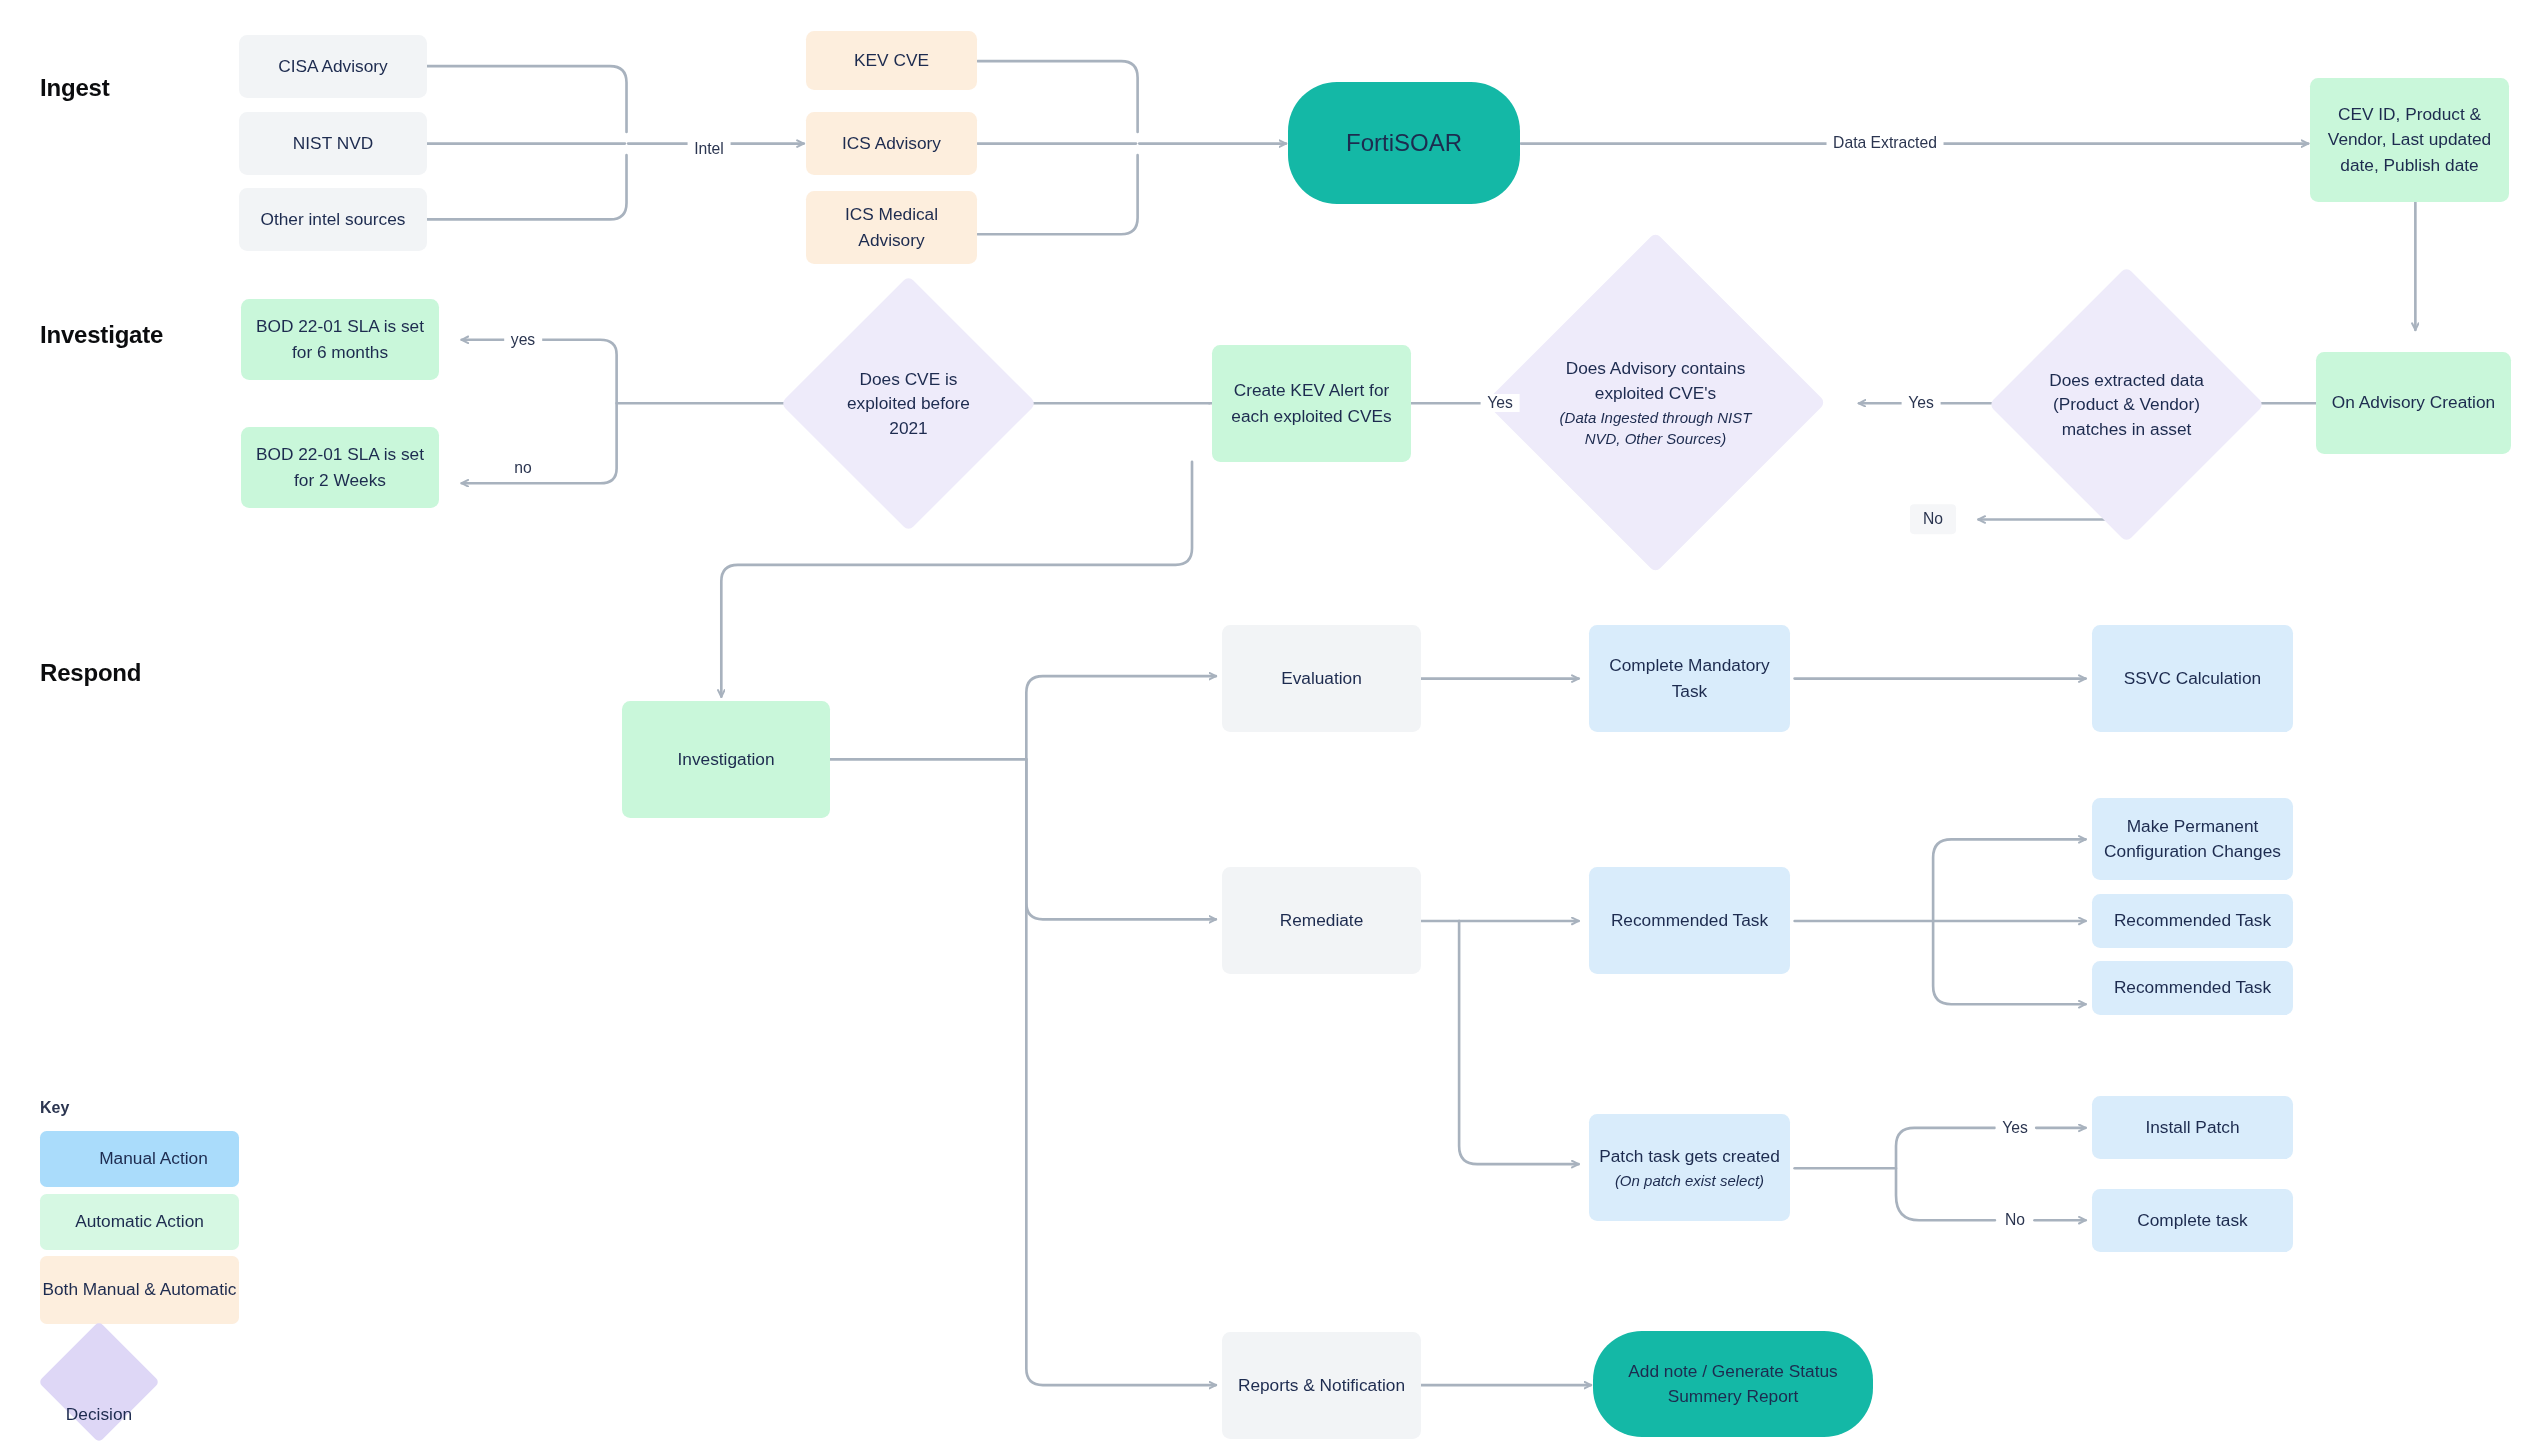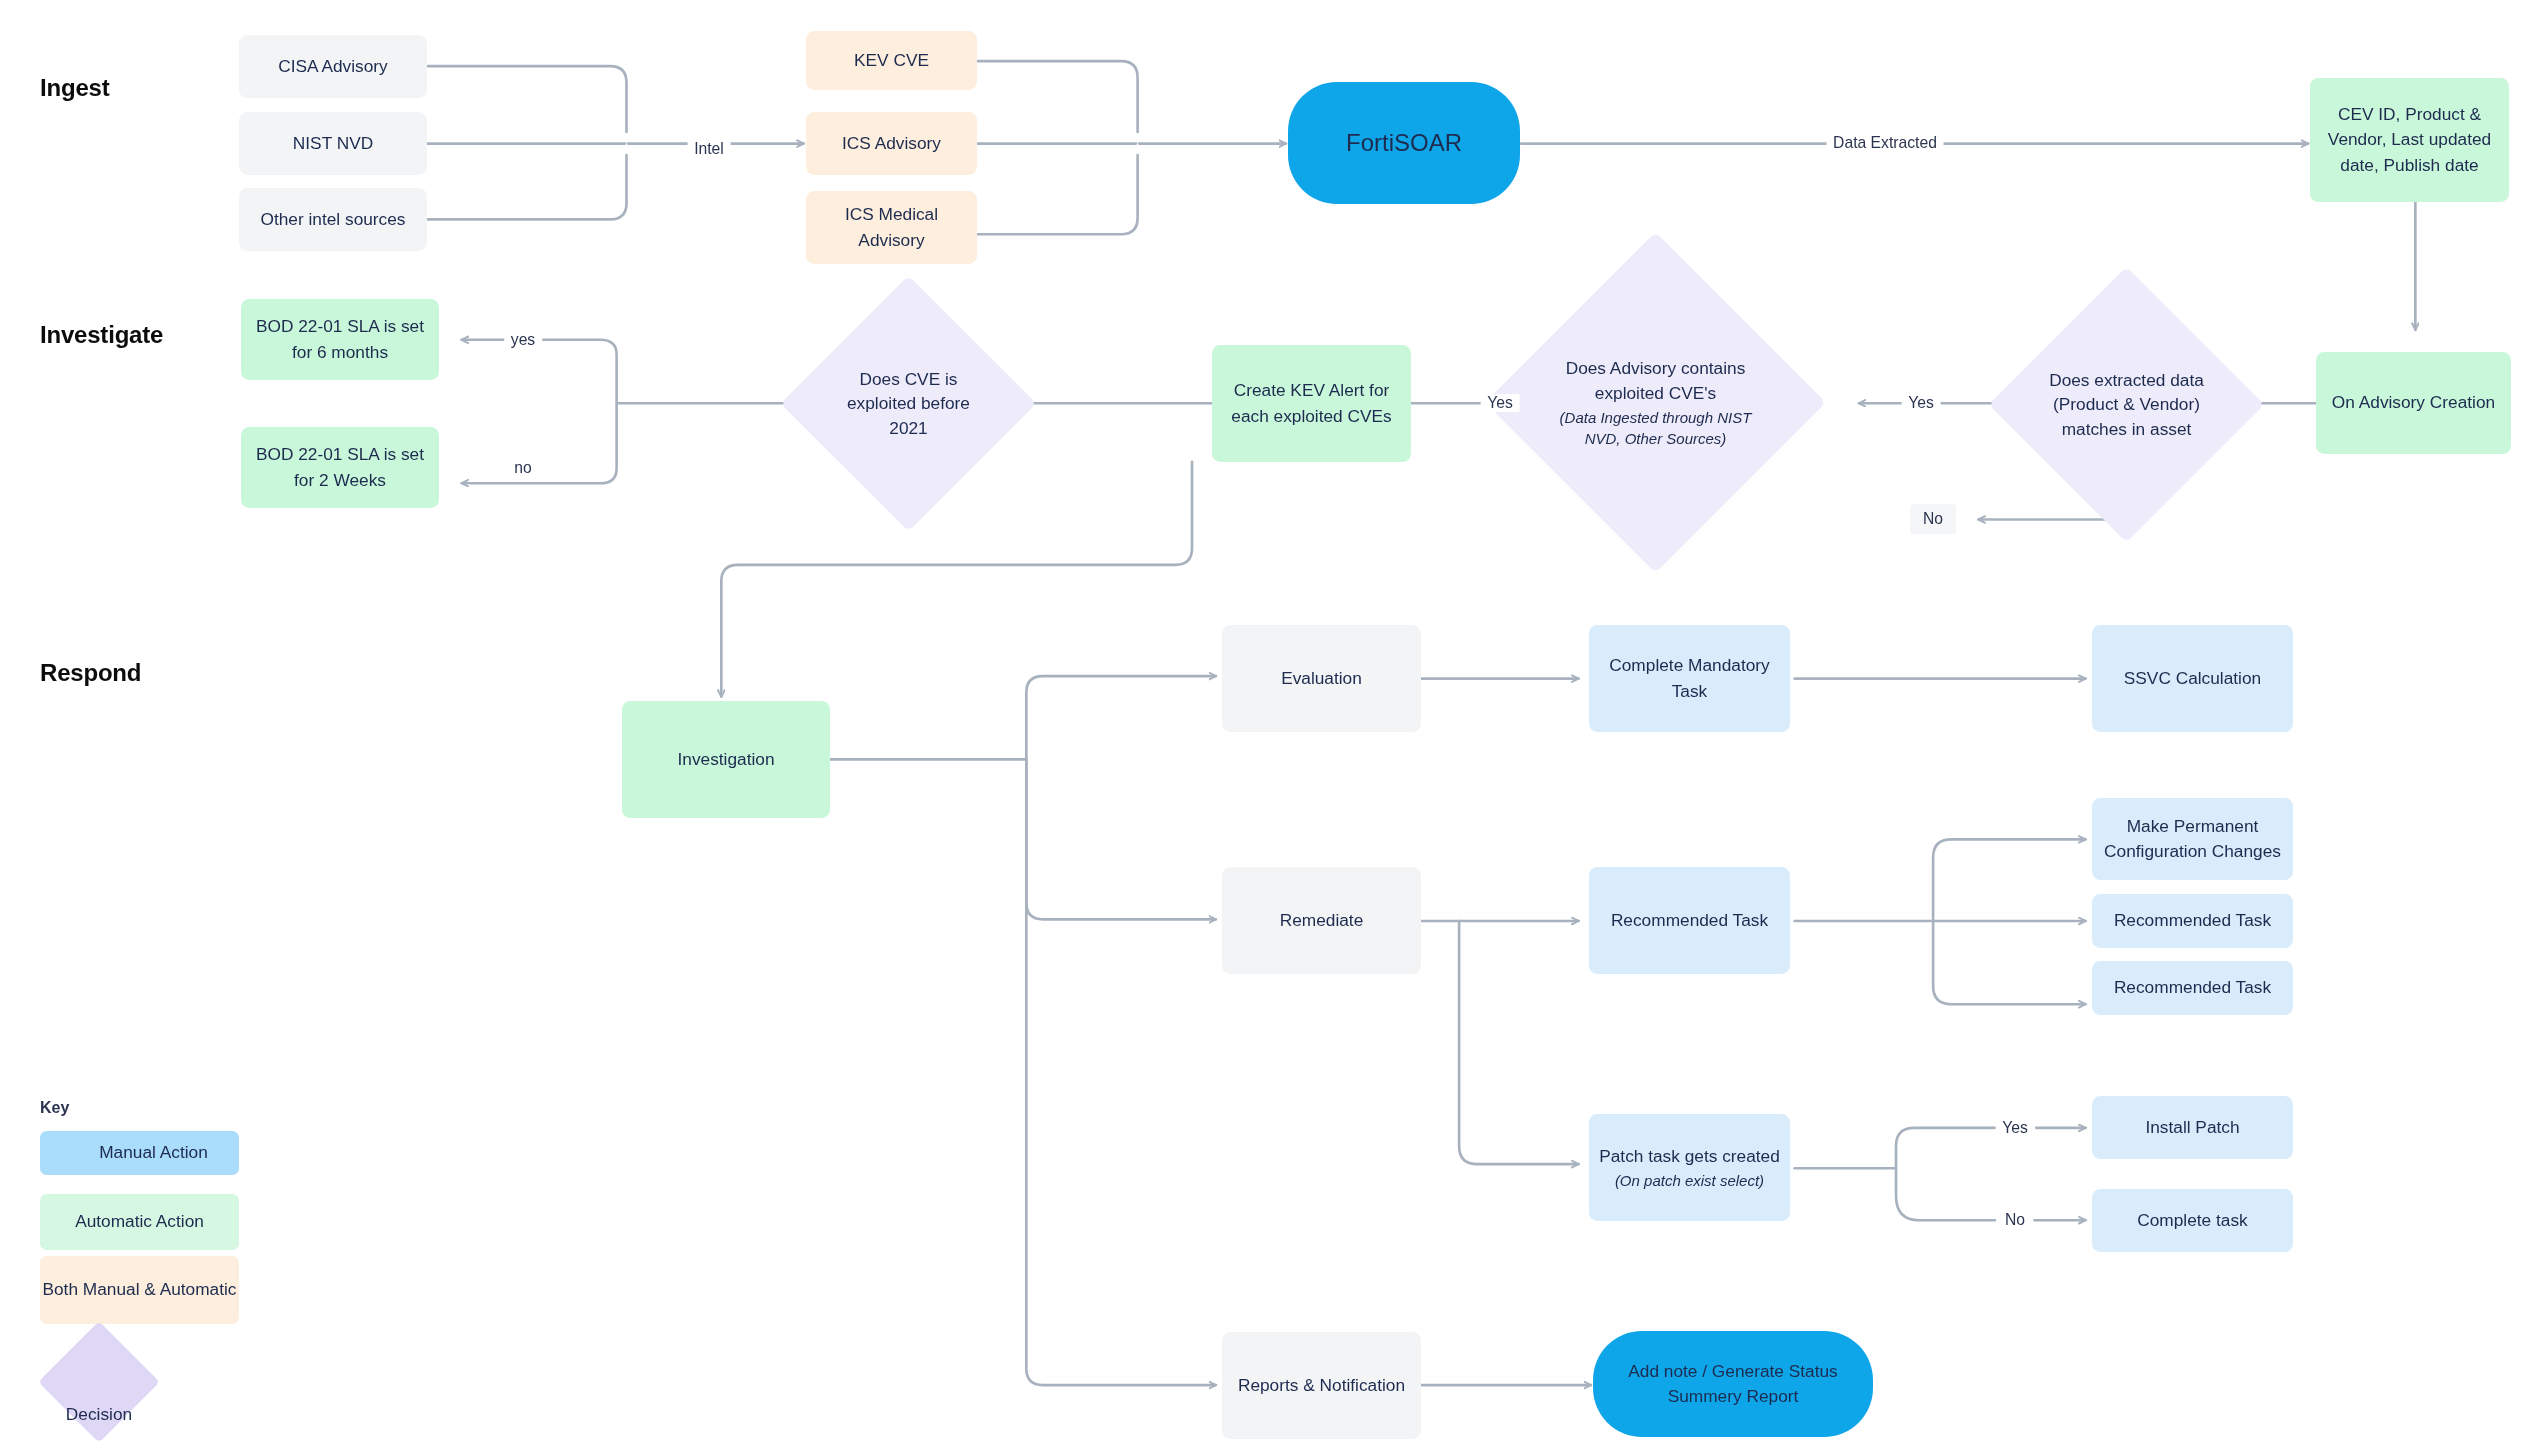--- a/index.html
+++ b/index.html
@@ -7,21 +7,21 @@
   #canvas{position:relative;width:2525px;height:1452px;background:#fff;overflow:hidden;}
   #edges{position:absolute;left:0;top:0;width:2525px;height:1452px;pointer-events:none;}
 
   .node{position:absolute;box-sizing:border-box;display:flex;align-items:center;justify-content:center;
         text-align:center;border-radius:8.2px;color:#1d2b4f;font-size:17.3px;line-height:1.45;
         padding:5px 8.2px;}
   .n-grey   {background:#f2f4f6;}
   .n-orange {background:#fdeedd;}
   .n-green  {background:#c9f7da;}
   .n-blue   {background:#d9ecfb;}
-  .n-yellow {background:#0ea5e9;border-radius:49px;}
+  .n-yellow {background:#14b8a6;border-radius:49px;}
 
   .diamond{position:absolute;display:flex;align-items:center;justify-content:center;text-align:center;}
   .diamond .dshape{position:absolute;left:0;top:0;width:100%;height:100%;
       background:#eeebfa;transform:rotate(45deg);border-radius:6.6px;}
   .diamond .dtext{position:relative;z-index:2;color:#1d2b4f;font-size:17.3px;line-height:1.42;width:88%;}
   .sub{display:block;font-style:italic;font-size:15px;line-height:1.4;margin-top:1.6px;}
 
   .stage{position:absolute;font-size:24px;font-weight:bold;color:#0b0c0e;letter-spacing:-0.2px;}
 
   .edgelabel{position:absolute;font-size:15.7px;color:#2b3550;background:#fff;padding:0 6.6px;
@@ -182,21 +182,21 @@
   </div>
   <div class="edgelabel" style="left:2015px;top:1128px;">Yes</div>
   <div class="edgelabel" style="left:2015px;top:1220px;">No</div>
   <div class="node n-blue" style="left:2092px;top:1096px;width:201px;height:63px;">Install Patch</div>
   <div class="node n-blue" style="left:2092px;top:1189px;width:201px;height:63px;">Complete task</div>
 
   <div class="node n-yellow" style="left:1593px;top:1331px;width:280px;height:106px;">Add note / Generate Status Summery Report</div>
 
   <div class="keytitle" style="left:40px;top:1099px;">Key</div>
 
-  <div class="keybox" style="left:40px;top:1131px;width:199px;height:44px;background:#aadcfb;padding-left:28px;">
+  <div class="keybox" style="left:40px;top:1131px;width:199px;height:56px;background:#aadcfb;padding-left:28px;">
     <span>Manual Action</span>
   </div>
   <div class="keybox" style="left:40px;top:1194px;width:199px;height:56px;background:#d6f8e3;">
     <span>Automatic Action</span>
   </div>
   <div class="keybox" style="left:40px;top:1256px;width:199px;height:68px;background:#fdeedd;">
     <span>Both Manual &amp; Automatic</span>
   </div>
   <div class="keydia" style="left:56px;top:1339px;width:86px;height:86px;">
     <div class="dshape"></div>

